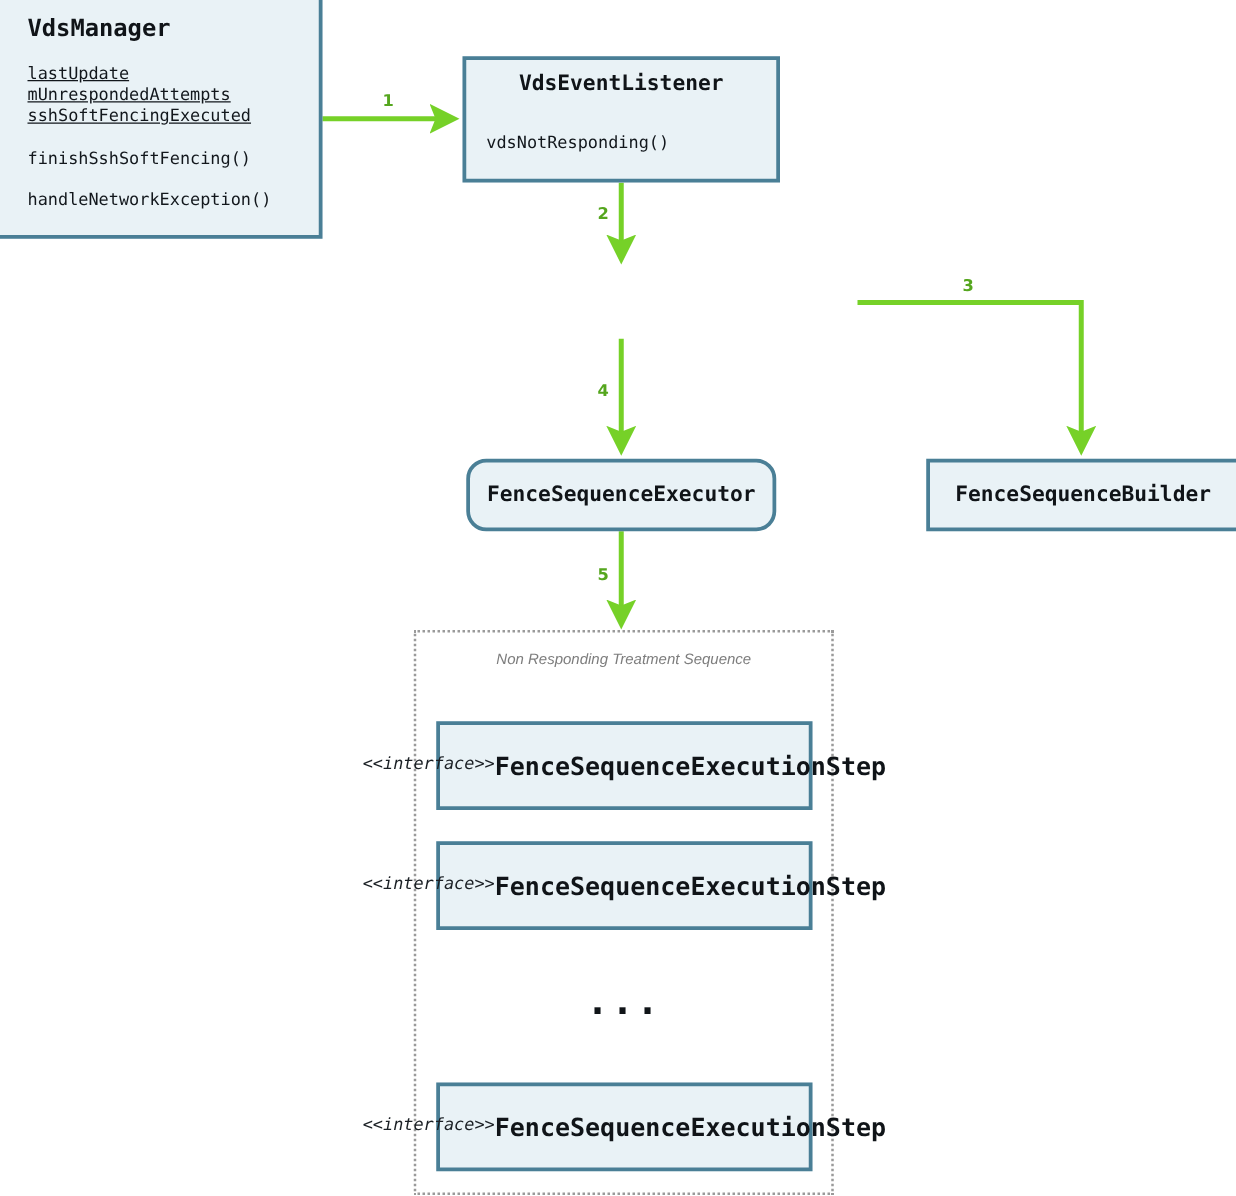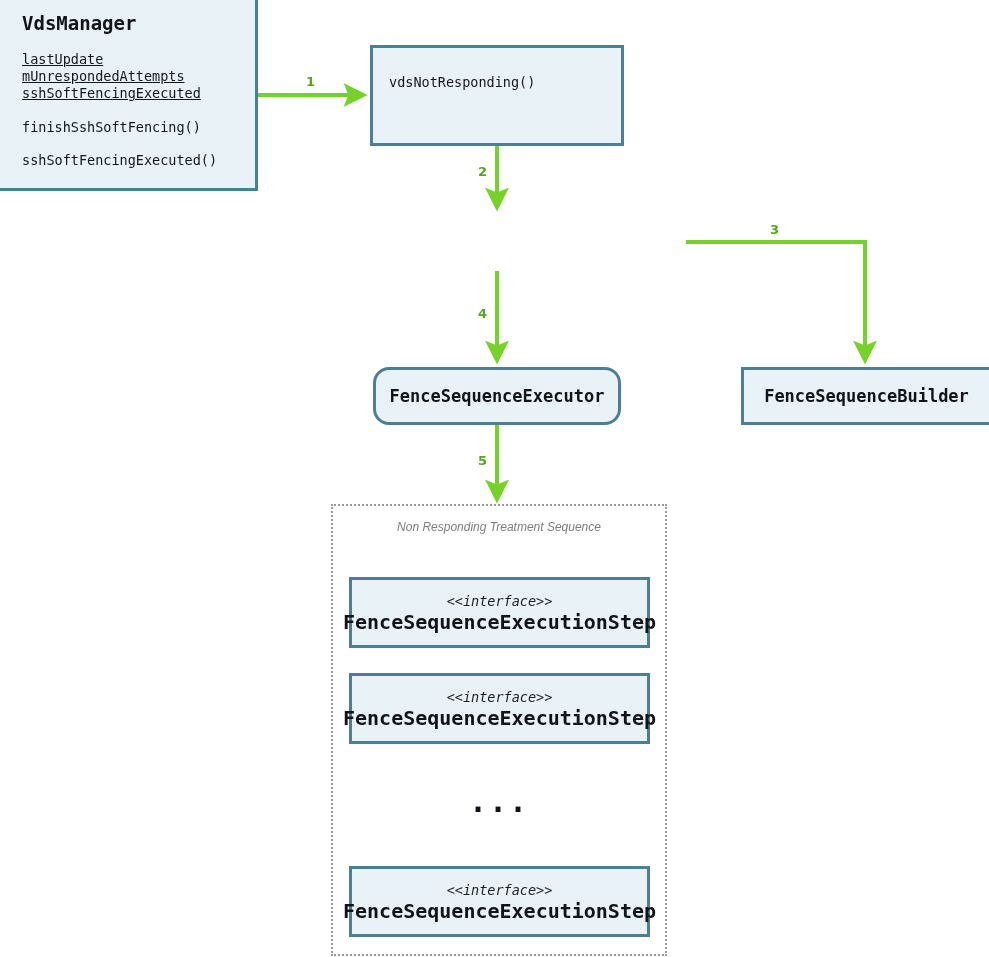--- a/index.html
+++ b/index.html
@@ -143,21 +143,21 @@
   }
   .iface {
     position: absolute;
     left: 16px;
     width: 301px;
     height: 71px;
     box-sizing: border-box;
     background: #e9f2f6;
     border: 3px solid #4a7f96;
     display: flex;
-    flex-direction: column;
+    flex-direction: row;
     align-items: center;
     justify-content: center;
   }
   .iface .node-stereotype {
     font-size: 13.5px;
     line-height: 17px;
     margin-bottom: 2px;
   }
   .iface .node-title {
     font-size: 20px;
@@ -227,24 +227,25 @@
   <div class="edge-label" style="left:478px; top:453px;">5</div>
 
   <div class="node" id="node-vdsmanager">
     <div class="node-title">VdsManager</div>
     <div class="attr-list">
       <div>lastUpdate</div>
       <div>mUnrespondedAttempts</div>
       <div>sshSoftFencingExecuted</div>
     </div>
     <div class="method-line">finishSshSoftFencing()</div>
-    <div class="method-line">sshSoftFencingExecuted()</div>
+    <div class="method-line">handleNetworkException()</div>
   </div>
 
   <div class="node" id="node-vdseventlistener">
+    <div class="node-title">VdsEventListener</div>
     <div class="method-line">vdsNotResponding()</div>
   </div>
 
 
   <div class="node" id="node-executor">
     <div class="node-title">FenceSequenceExecutor</div>
   </div>
 
   <div class="node" id="node-builder">
     <div class="node-title">FenceSequenceBuilder</div>

